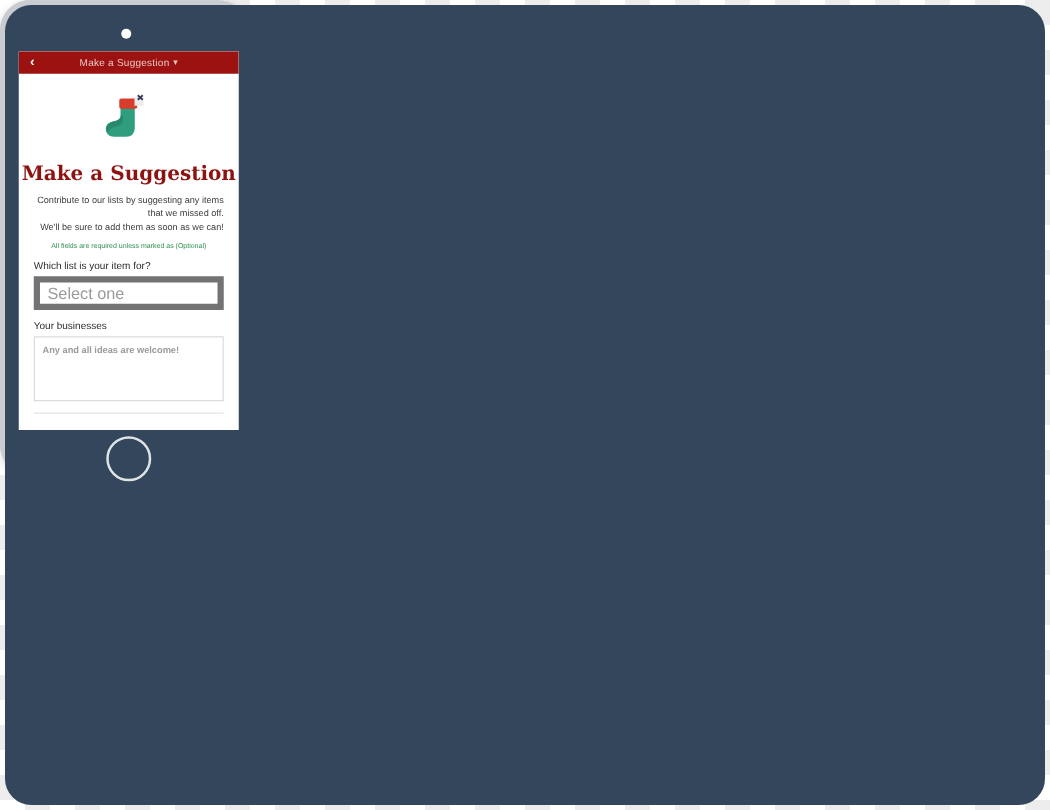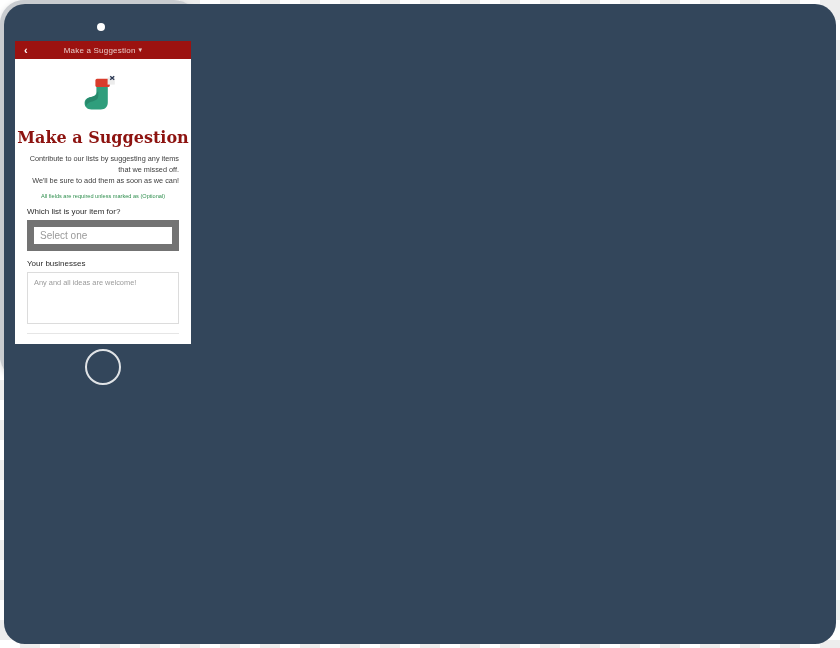--- a/index.html
+++ b/index.html
@@ -108,24 +108,24 @@
   #phoneR .screen{left:11px;top:37px;width:176px;height:303px;}
   #phoneR .cam{left:93px;top:19px;width:8px;height:8px;}
   #phoneR .homebtn{left:81px;top:345px;width:32px;height:32px;}
   #phoneR .appbar{height:18px;font-size:8px;}
   .sug-top{text-align:center;padding-top:14px;}
   .sug-title{color:#8d1310;font-size:16px;text-align:center;margin-top:3px;}
   .sug-copy{font-size:7.3px;color:#3d3d3d;text-align:right;line-height:1.5;padding:7px 12px 0;}
   .req-note{font-size:5.6px;color:#2f8f4e;text-align:center;padding:6px 10px 0;}
   .fgroup{padding:8px 12px 0;}
   .flabel{font-size:8px;font-weight:normal;color:#2c2c2c;margin-bottom:4px;}
-  .finput{border:7px solid #737373;background:#fff;height:17px;display:flex;
-    align-items:center;padding:0 6px;font-size:10px;color:#9a9a9a;}
+  .finput{border:5px solid #737373;background:#fff;height:17px;display:flex;
+    align-items:center;padding:0 6px;font-size:13px;color:#9a9a9a;}
   .ftext{border:1px solid #dcdcdc;background:#fff;height:40px;padding:5px 6px;
-    font-size:7.4px;color:#9a9a9a;}
+    font-size:7.4px;color:#9a9a9a;font-weight:bold;}
   .sep{margin:9px 12px 0;border-top:1px solid #e6e6e6;}
   .sendbtn{margin:8px 12px 0;background:#9c0d0b;color:#fff;height:16px;
     display:flex;align-items:center;justify-content:center;font-size:8px;}
 </style>
 </head>
 <body>
 
 <div class="stage">
 
   <div class="device" id="tablet">

